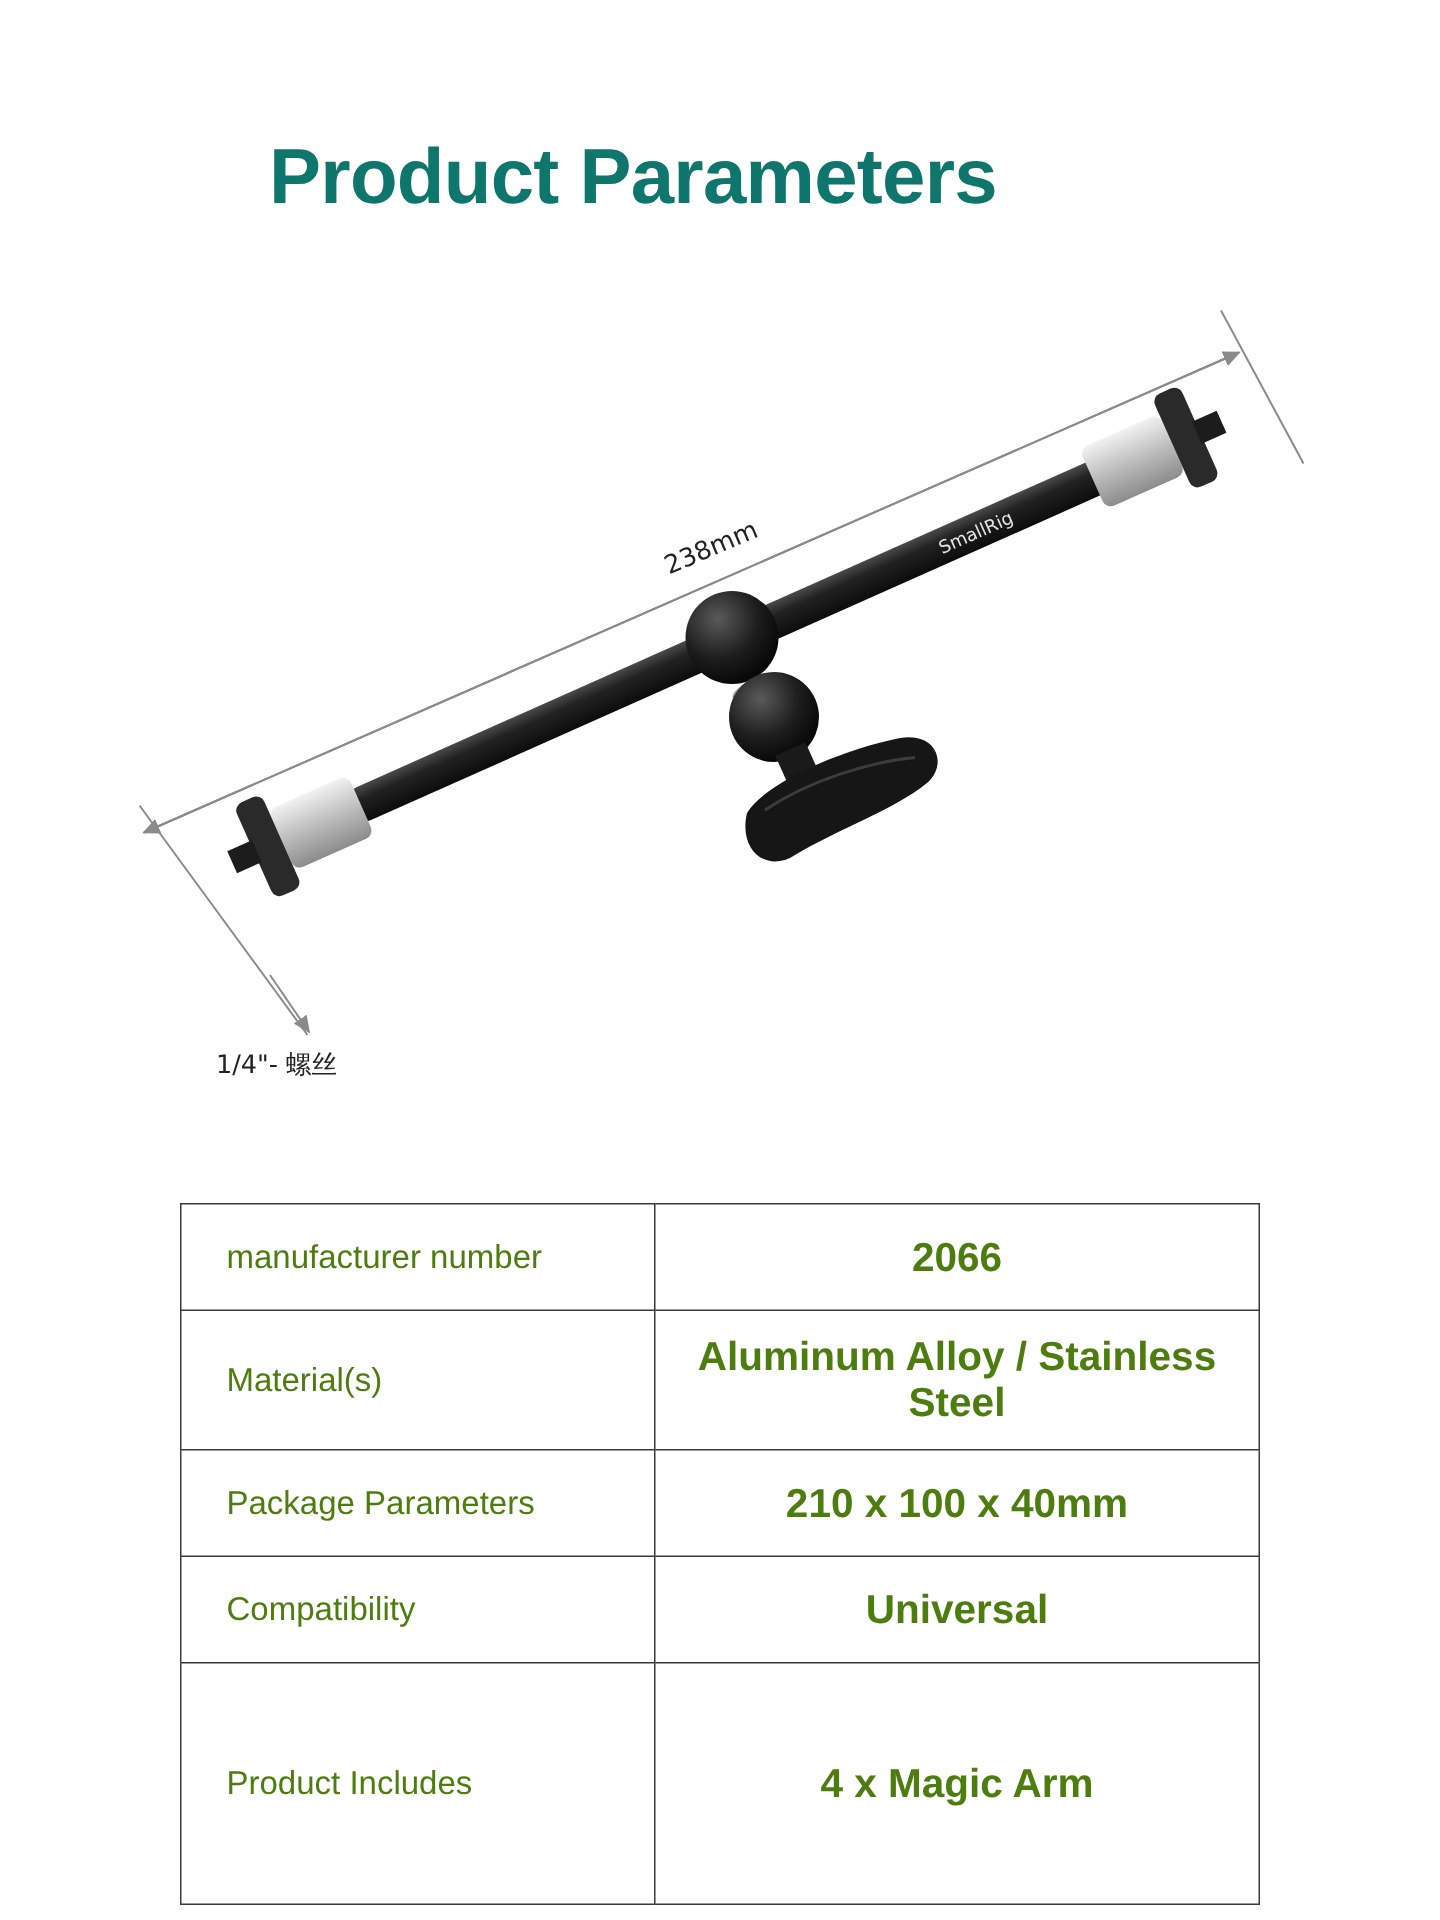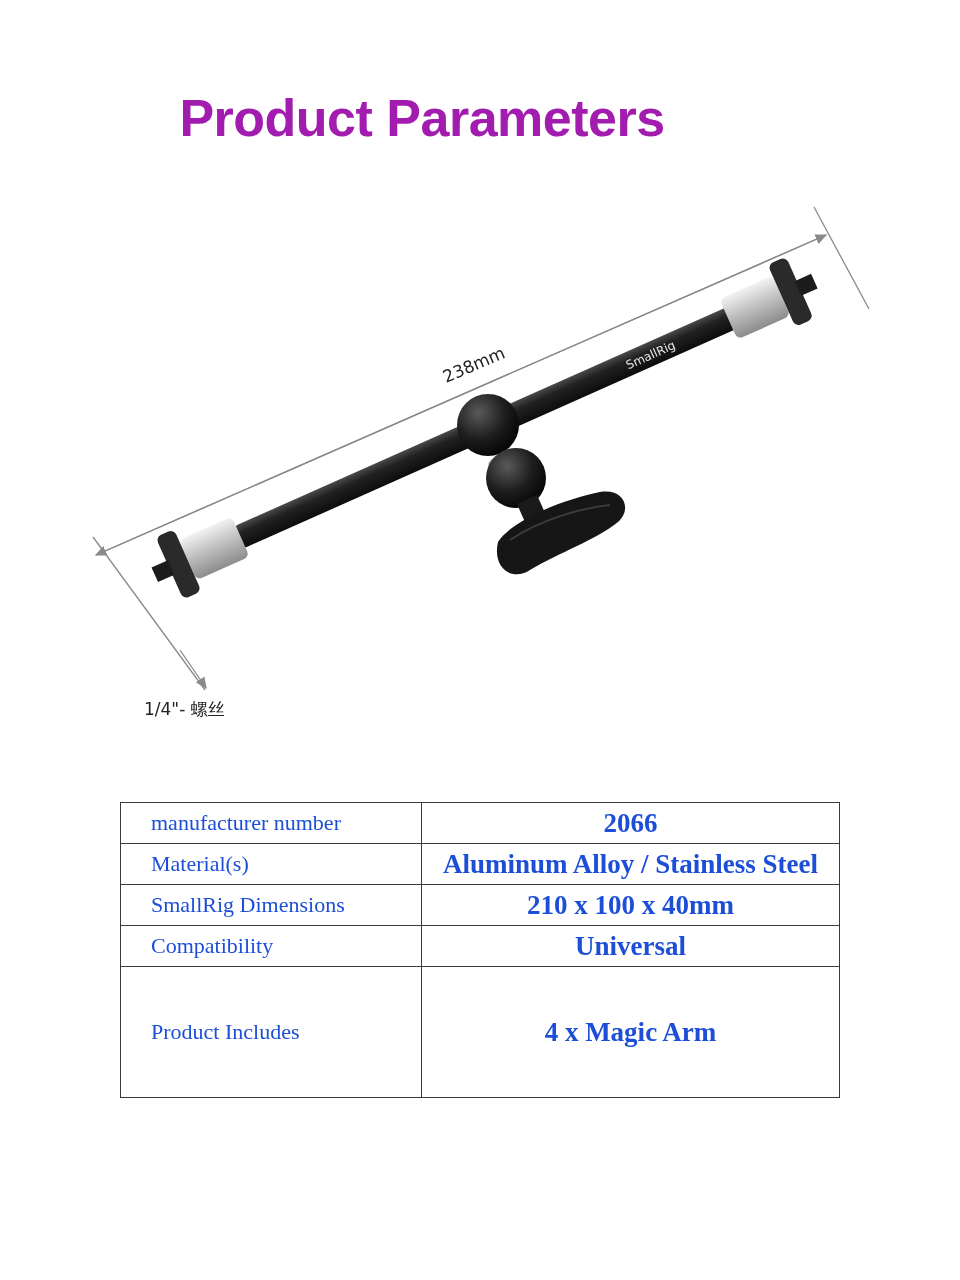--- a/index.html
+++ b/index.html
@@ -1,20 +1,20 @@
 <!DOCTYPE html>
 <html><head>
 <meta charset="utf-8">
 <style>
   html, body { margin: 0; padding: 0; background: #ffffff; }
   body { width: 960px; height: 1280px; position: relative; overflow: hidden; font-family: "Liberation Sans", sans-serif; }
-  .title { position: absolute; left: 0; top: 88px; width: 844px; text-align: center; font-family: "Liberation Sans", sans-serif; font-weight: bold; font-size: 52px; color: #a21caf; letter-spacing: -0.5px; }
+  .title { position: absolute; left: 0; top: 88px; width: 844px; text-align: center; font-family: "Liberation Sans", sans-serif; font-weight: bold; font-size: 52px; color: #0f766e; letter-spacing: -0.5px; }
   .product-figure { position: absolute; left: 0; top: 190px; width: 960px; height: 560px; }
   .spec-table { position: absolute; left: 120px; top: 802px; width: 720px; border-collapse: collapse; }
-  .spec-table td { border: 1.5px solid #3a3a3a; font-family: Liberation Serif, serif; font-size: 22px; color: #1d4ed8; height: 40px; padding: 0; }
+  .spec-table td { border: 1.5px solid #3a3a3a; font-family: Liberation Sans, sans-serif; font-size: 22px; color: #4d7c0f; height: 40px; padding: 15px; }
   .spec-table td.label { width: 270px; padding-left: 30px; text-align: left; font-weight: normal; }
   .spec-table td.value { text-align: center; font-weight: bold; font-size: 27px; }
   .spec-table tr.tall td { height: 130px; }
   .dim-label { font-family: "DejaVu Sans", sans-serif; font-size: 17px; fill: #222; }
   .thread-label { position: absolute; left: 144px; top: 698px; font-family: "DejaVu Sans", sans-serif; font-size: 17px; color: #222; }
 </style>
 </head>
 <body>
 
 <div class="title">Product Parameters</div>
@@ -82,21 +82,21 @@
   <tbody>
     <tr>
       <td class="label">manufacturer number</td>
       <td class="value">2066</td>
     </tr>
     <tr>
       <td class="label">Material(s)</td>
       <td class="value">Aluminum Alloy / Stainless Steel</td>
     </tr>
     <tr>
-      <td class="label">SmallRig Dimensions</td>
+      <td class="label">Package Parameters</td>
       <td class="value">210 x 100 x 40mm</td>
     </tr>
     <tr>
       <td class="label">Compatibility</td>
       <td class="value">Universal</td>
     </tr>
     <tr class="tall">
       <td class="label">Product Includes</td>
       <td class="value">4 x Magic Arm</td>
     </tr>

